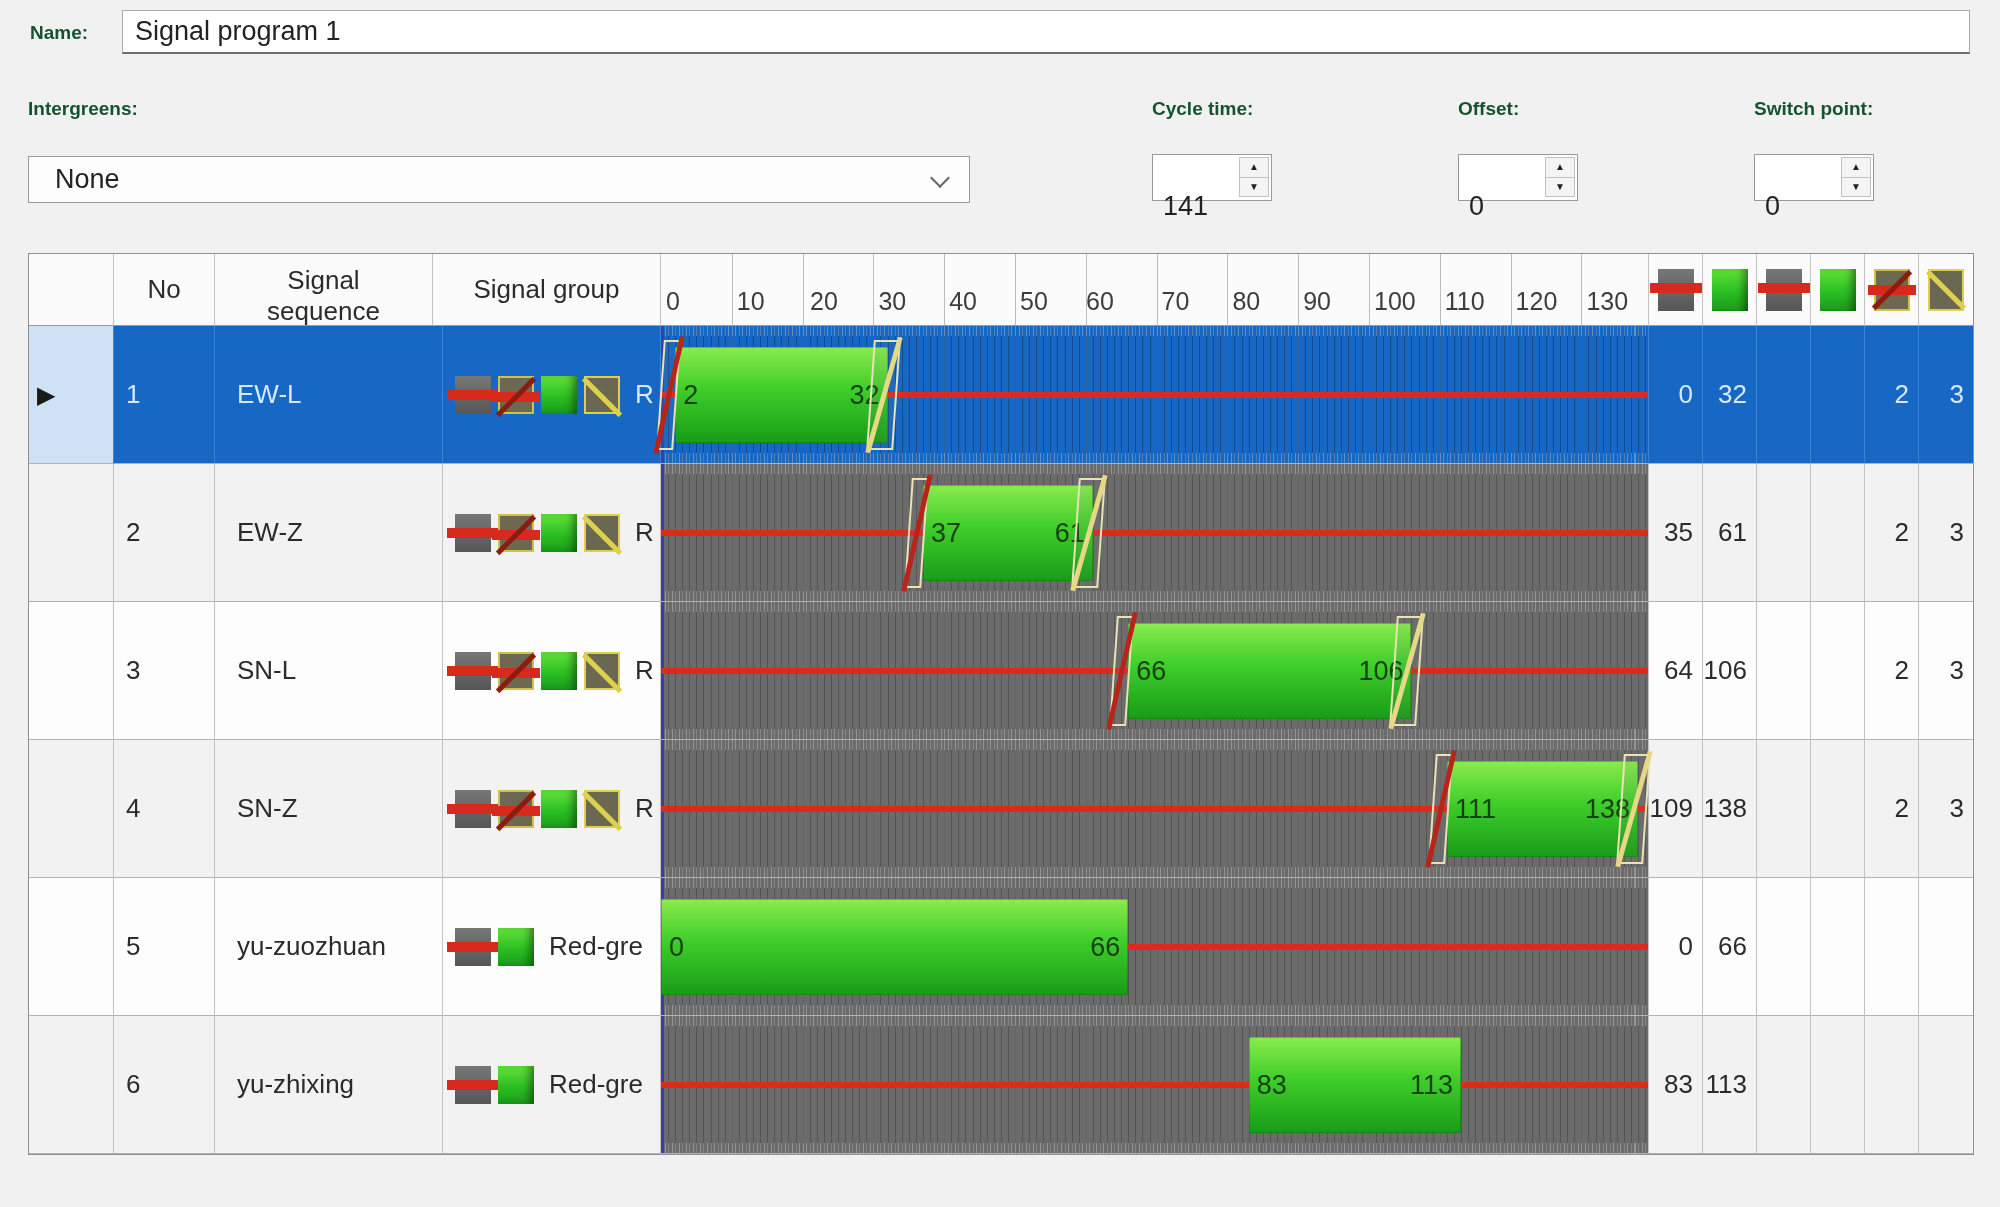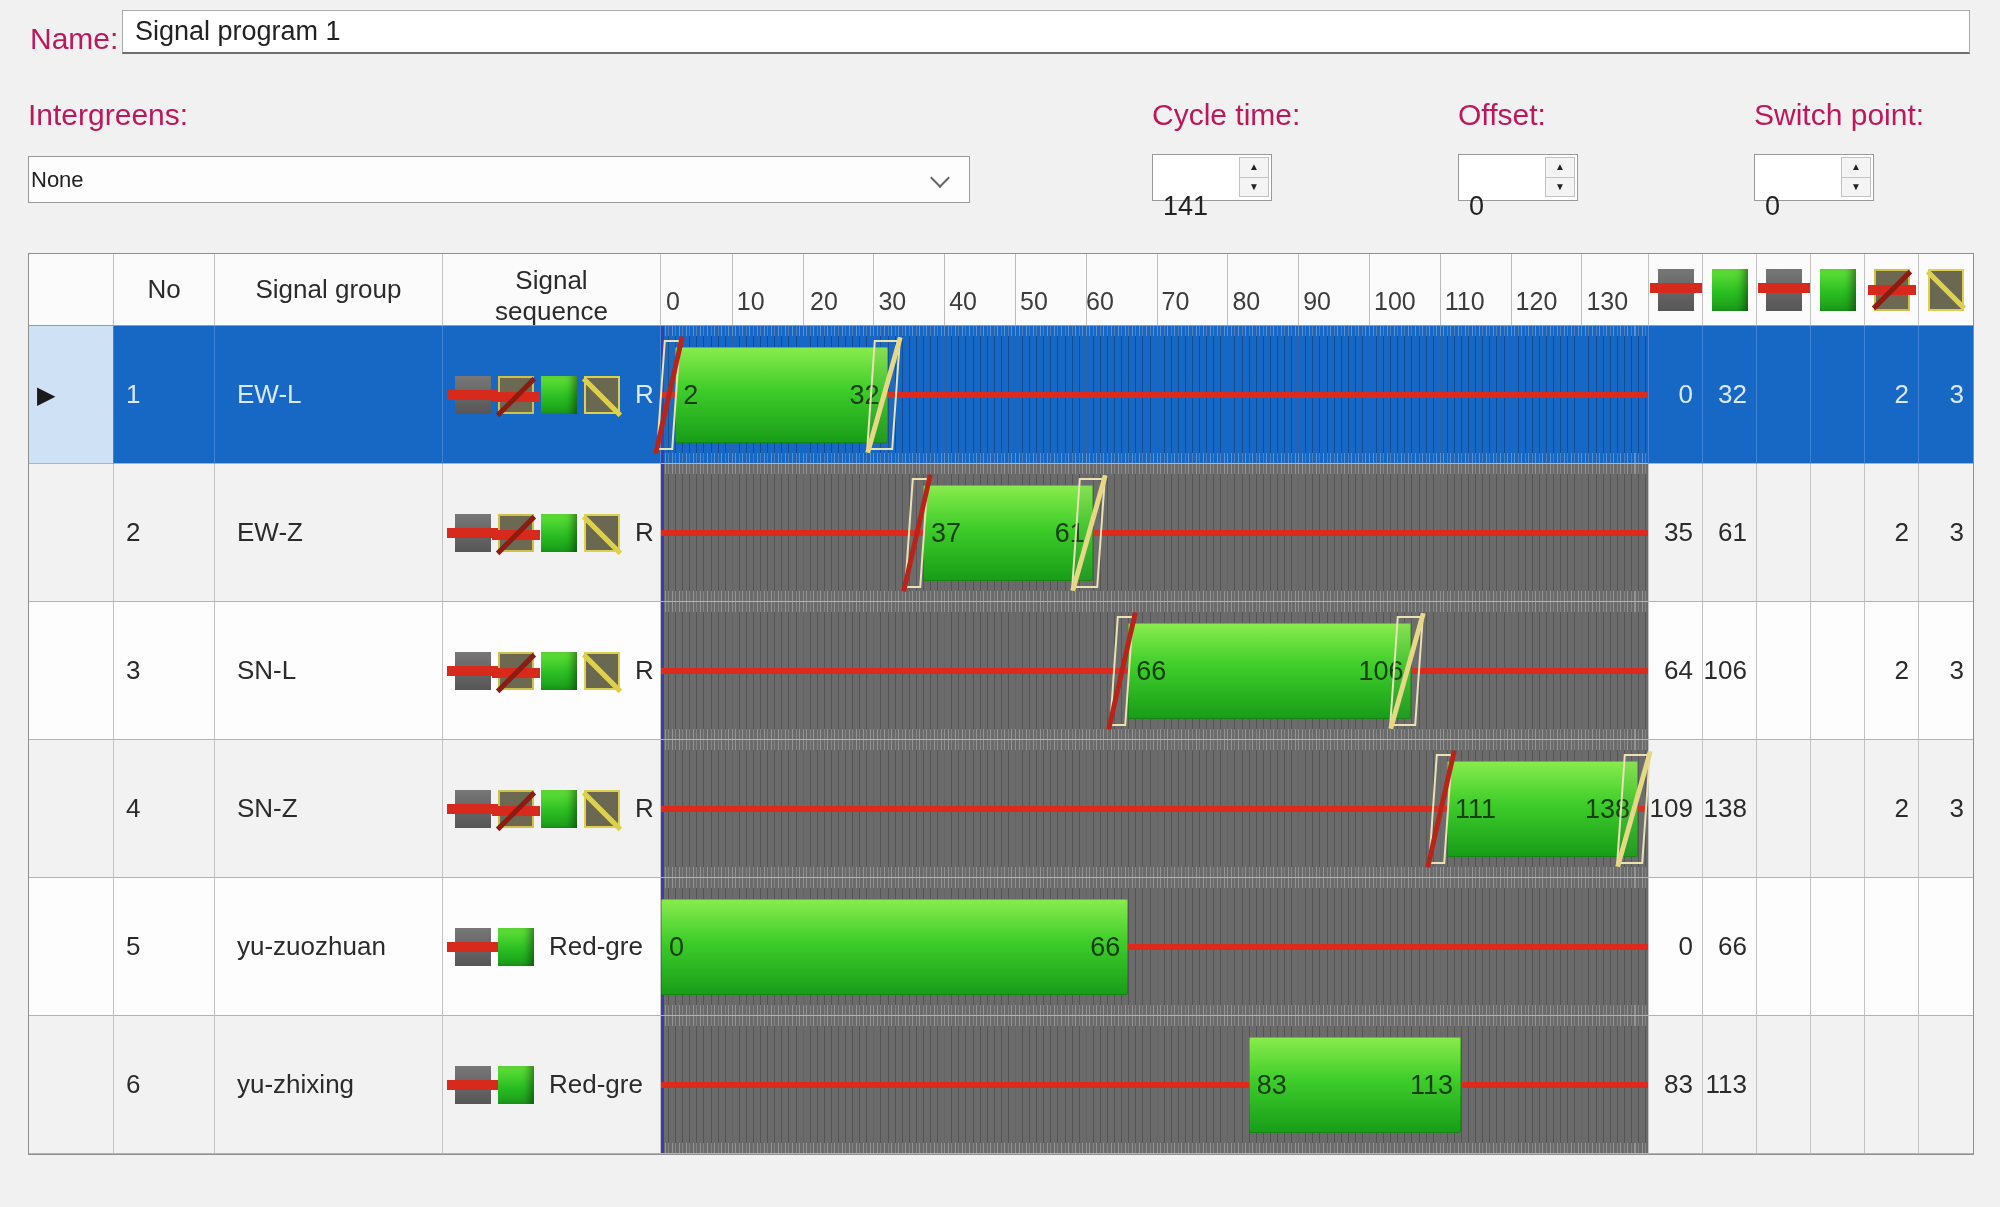--- a/index.html
+++ b/index.html
@@ -4,31 +4,31 @@
 <style>
   * { margin:0; padding:0; box-sizing:border-box; }
   html,body { background:#e9e9e9; }
   .app {
     position:relative; width:2000px; height:1207px;
     background:#f1f1f1;
     font-family:"Liberation Sans", sans-serif;
     color:#1f1f1f; overflow:hidden;
   }
   
-  .lbl { position:absolute; font-size:30px; color:#be185d; white-space:nowrap; }
+  .lbl { position:absolute; font-size:19px; color:#14532d; white-space:nowrap;font-weight:bold; }
   .name-input {
     position:absolute; left:122px; top:10px; width:1848px; height:44px;
     background:#fff; border:1px solid #ababab; border-bottom:2px solid #6e6e6e;
     font-family:"Liberation Sans", sans-serif; font-size:27px; color:#222;
     padding:0 12px; outline:none;
   }
   .dropdown {
     position:absolute; left:28px; top:156px; width:942px; height:47px;
     background:#fdfdfd; border:1px solid #9a9a9a;
-    font-size:22px; color:#222; line-height:45px; padding-left:2px; cursor:default;
+    font-size:27px; color:#222; line-height:45px; padding-left:26px; cursor:default;
   }
   .chev {
     position:absolute; right:22px; top:14px; width:14px; height:14px;
     border-right:2px solid #666; border-bottom:2px solid #666;
     transform:rotate(45deg);
   }
   .spinbox {
     position:absolute; top:154px; width:120px; height:47px;
     background:#fff; border:1px solid #9a9a9a;
   }
@@ -173,25 +173,25 @@
     <div class="spin-btns">
       <div class="spin-btn up">▲</div>
       <div class="spin-btn dn">▼</div>
     </div>
   </div>
 
   <div class="grid" id="grid">
       <div class="trow hdr">
         <div class="cell c-rowsel"></div>
         <div class="cell c-no">No</div>
-        <div class="cell c-group">Signal group</div>
         <div class="cell c-seq">
           <div class="hdr-seq-txt" style="white-space: pre-line;">Signal
 sequence</div>
         </div>
+        <div class="cell c-group">Signal group</div>
         <div class="cell c-time">
           <span class="tick" style="left: 5px;">0</span>
           <div class="hline" style="left: 70.8px;"></div>
           <span class="tick" style="left: 75.8px;">10</span>
           <div class="hline" style="left: 141.6px;"></div>
           <span class="tick" style="left: 149px;">20</span>
           <div class="hline" style="left: 212.4px;"></div>
           <span class="tick" style="left: 217.4px;">30</span>
           <div class="hline" style="left: 283.2px;"></div>
           <span class="tick" style="left: 288.2px;">40</span>

